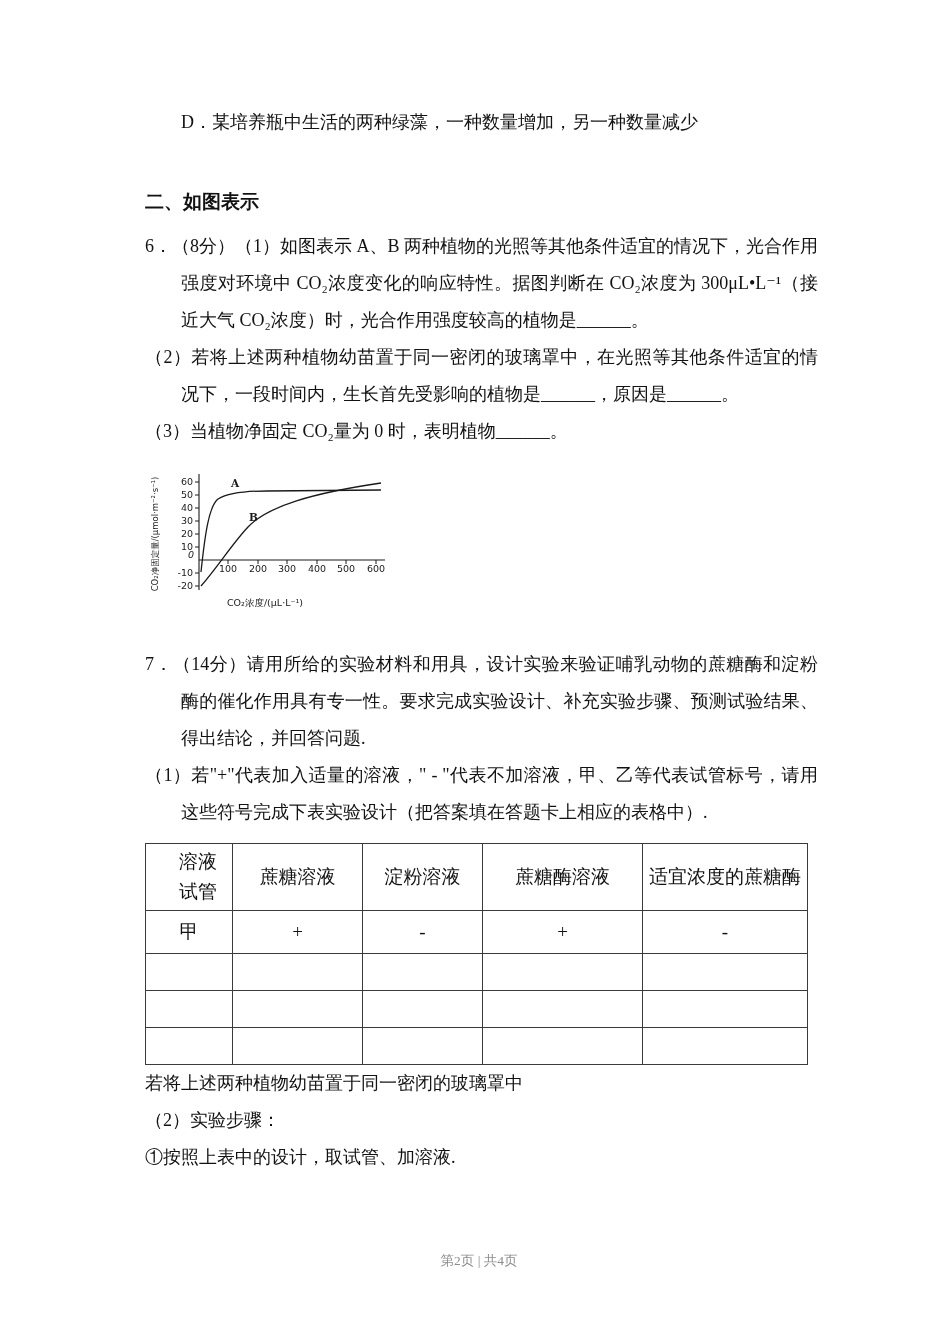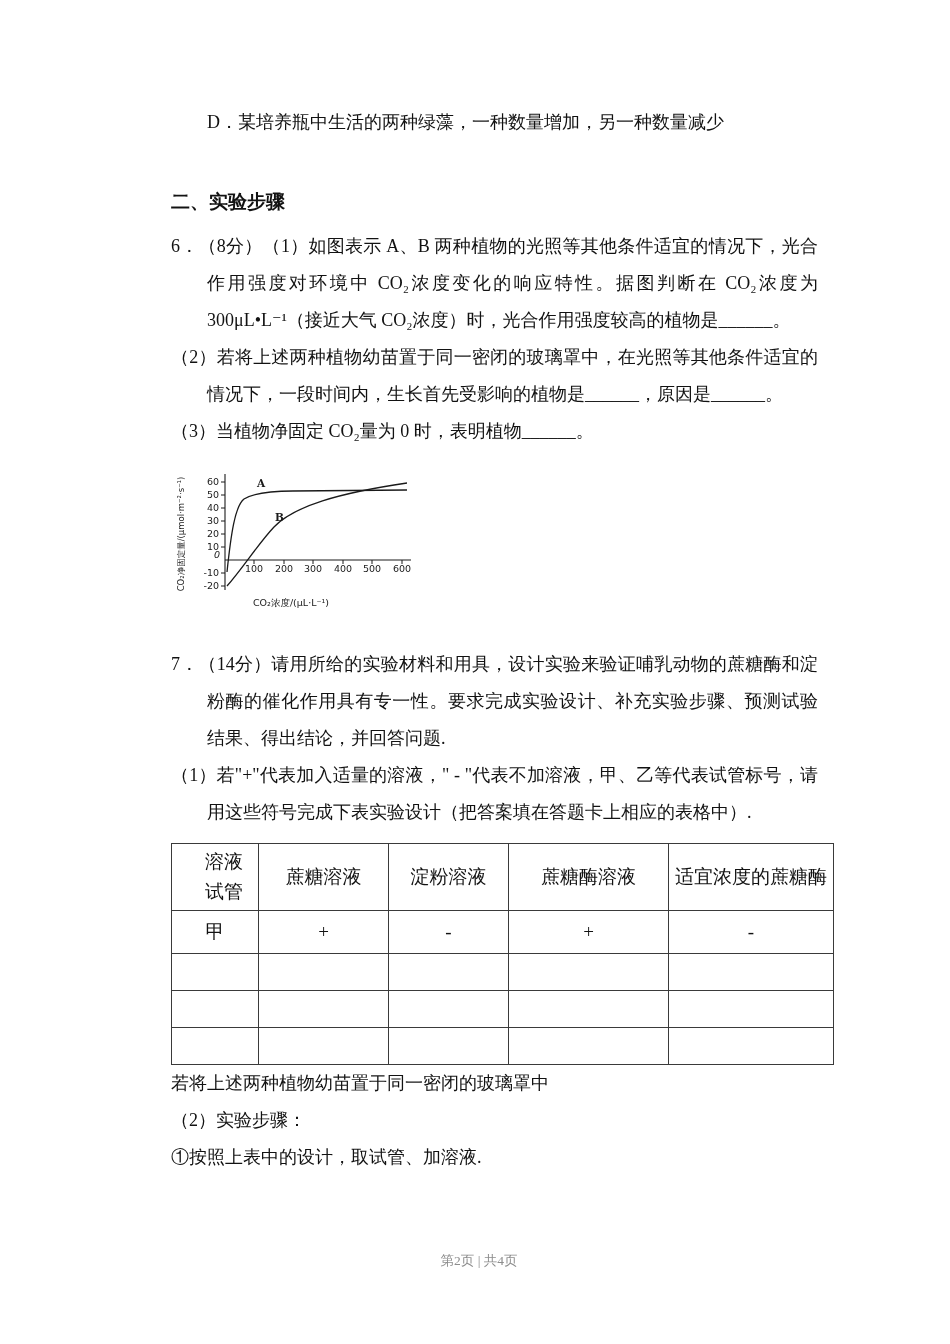--- a/index.html
+++ b/index.html
@@ -5,21 +5,21 @@
   html, body { margin:0; padding:0; background:#e8e8e8; }
   .page {
     position:relative;
     width:950px; height:1344px;
     margin:0 auto;
     background:#ffffff;
     font-family:"Liberation Serif","DejaVu Serif",serif;
     color:#121212;
     overflow:hidden;
   }
-  .content { padding:104px 132px 0 145px;margin-left:26px; }
+  .content { padding:104px 132px 0 145px; }
   .para { font-size:18px; line-height:37px; text-align:justify; margin:0; }
   .hang { padding-left:36px; text-indent:-36px; }
   .indent1 { margin-left:36px; }
   .section-title { font-size:19px; font-weight:bold; margin:42px 0 8px 0; line-height:37px; }
   .chart-wrap { margin:6px 0 10px 2px; }
   .chart-wrap svg { display:block; }
   .axis { stroke:#1a1a1a; stroke-width:1.1; }
   .tick { stroke:#1a1a1a; stroke-width:1; }
   .curve { fill:none; stroke:#1a1a1a; stroke-width:1.3; }
   .ticklabel { font-family:"DejaVu Sans","Liberation Sans",sans-serif; font-size:9.5px; fill:#1a1a1a; }
@@ -54,21 +54,21 @@
   }
 </style>
 </head>
 <body>
 
 <div class="page">
   <div class="content">
 
     <div class="para indent1">D．某培养瓶中生活的两种绿藻，一种数量增加，另一种数量减少</div>
 
-    <div class="section-title">二、实验步骤</div>
+    <div class="section-title">二、如图表示</div>
 
     <div class="para hang">6．（8分）（1）如图表示 A、B 两种植物的光照等其他条件适宜的情况下，光合作用强度对环境中 CO₂浓度变化的响应特性。据图判断在 CO₂浓度为 300μL•L⁻¹（接近大气 CO₂浓度）时，光合作用强度较高的植物是______。</div>
     <div class="para hang">（2）若将上述两种植物幼苗置于同一密闭的玻璃罩中，在光照等其他条件适宜的情况下，一段时间内，生长首先受影响的植物是______，原因是______。</div>
     <div class="para hang">（3）当植物净固定 CO₂量为 0 时，表明植物______。</div>
 
     <div class="chart-wrap">
       <svg width="260" height="180" viewBox="0 0 260 180">
 
         <line class="axis" x1="52" y1="18" x2="52" y2="134"></line>
         <line class="axis" x1="52" y1="104" x2="238" y2="104"></line>

